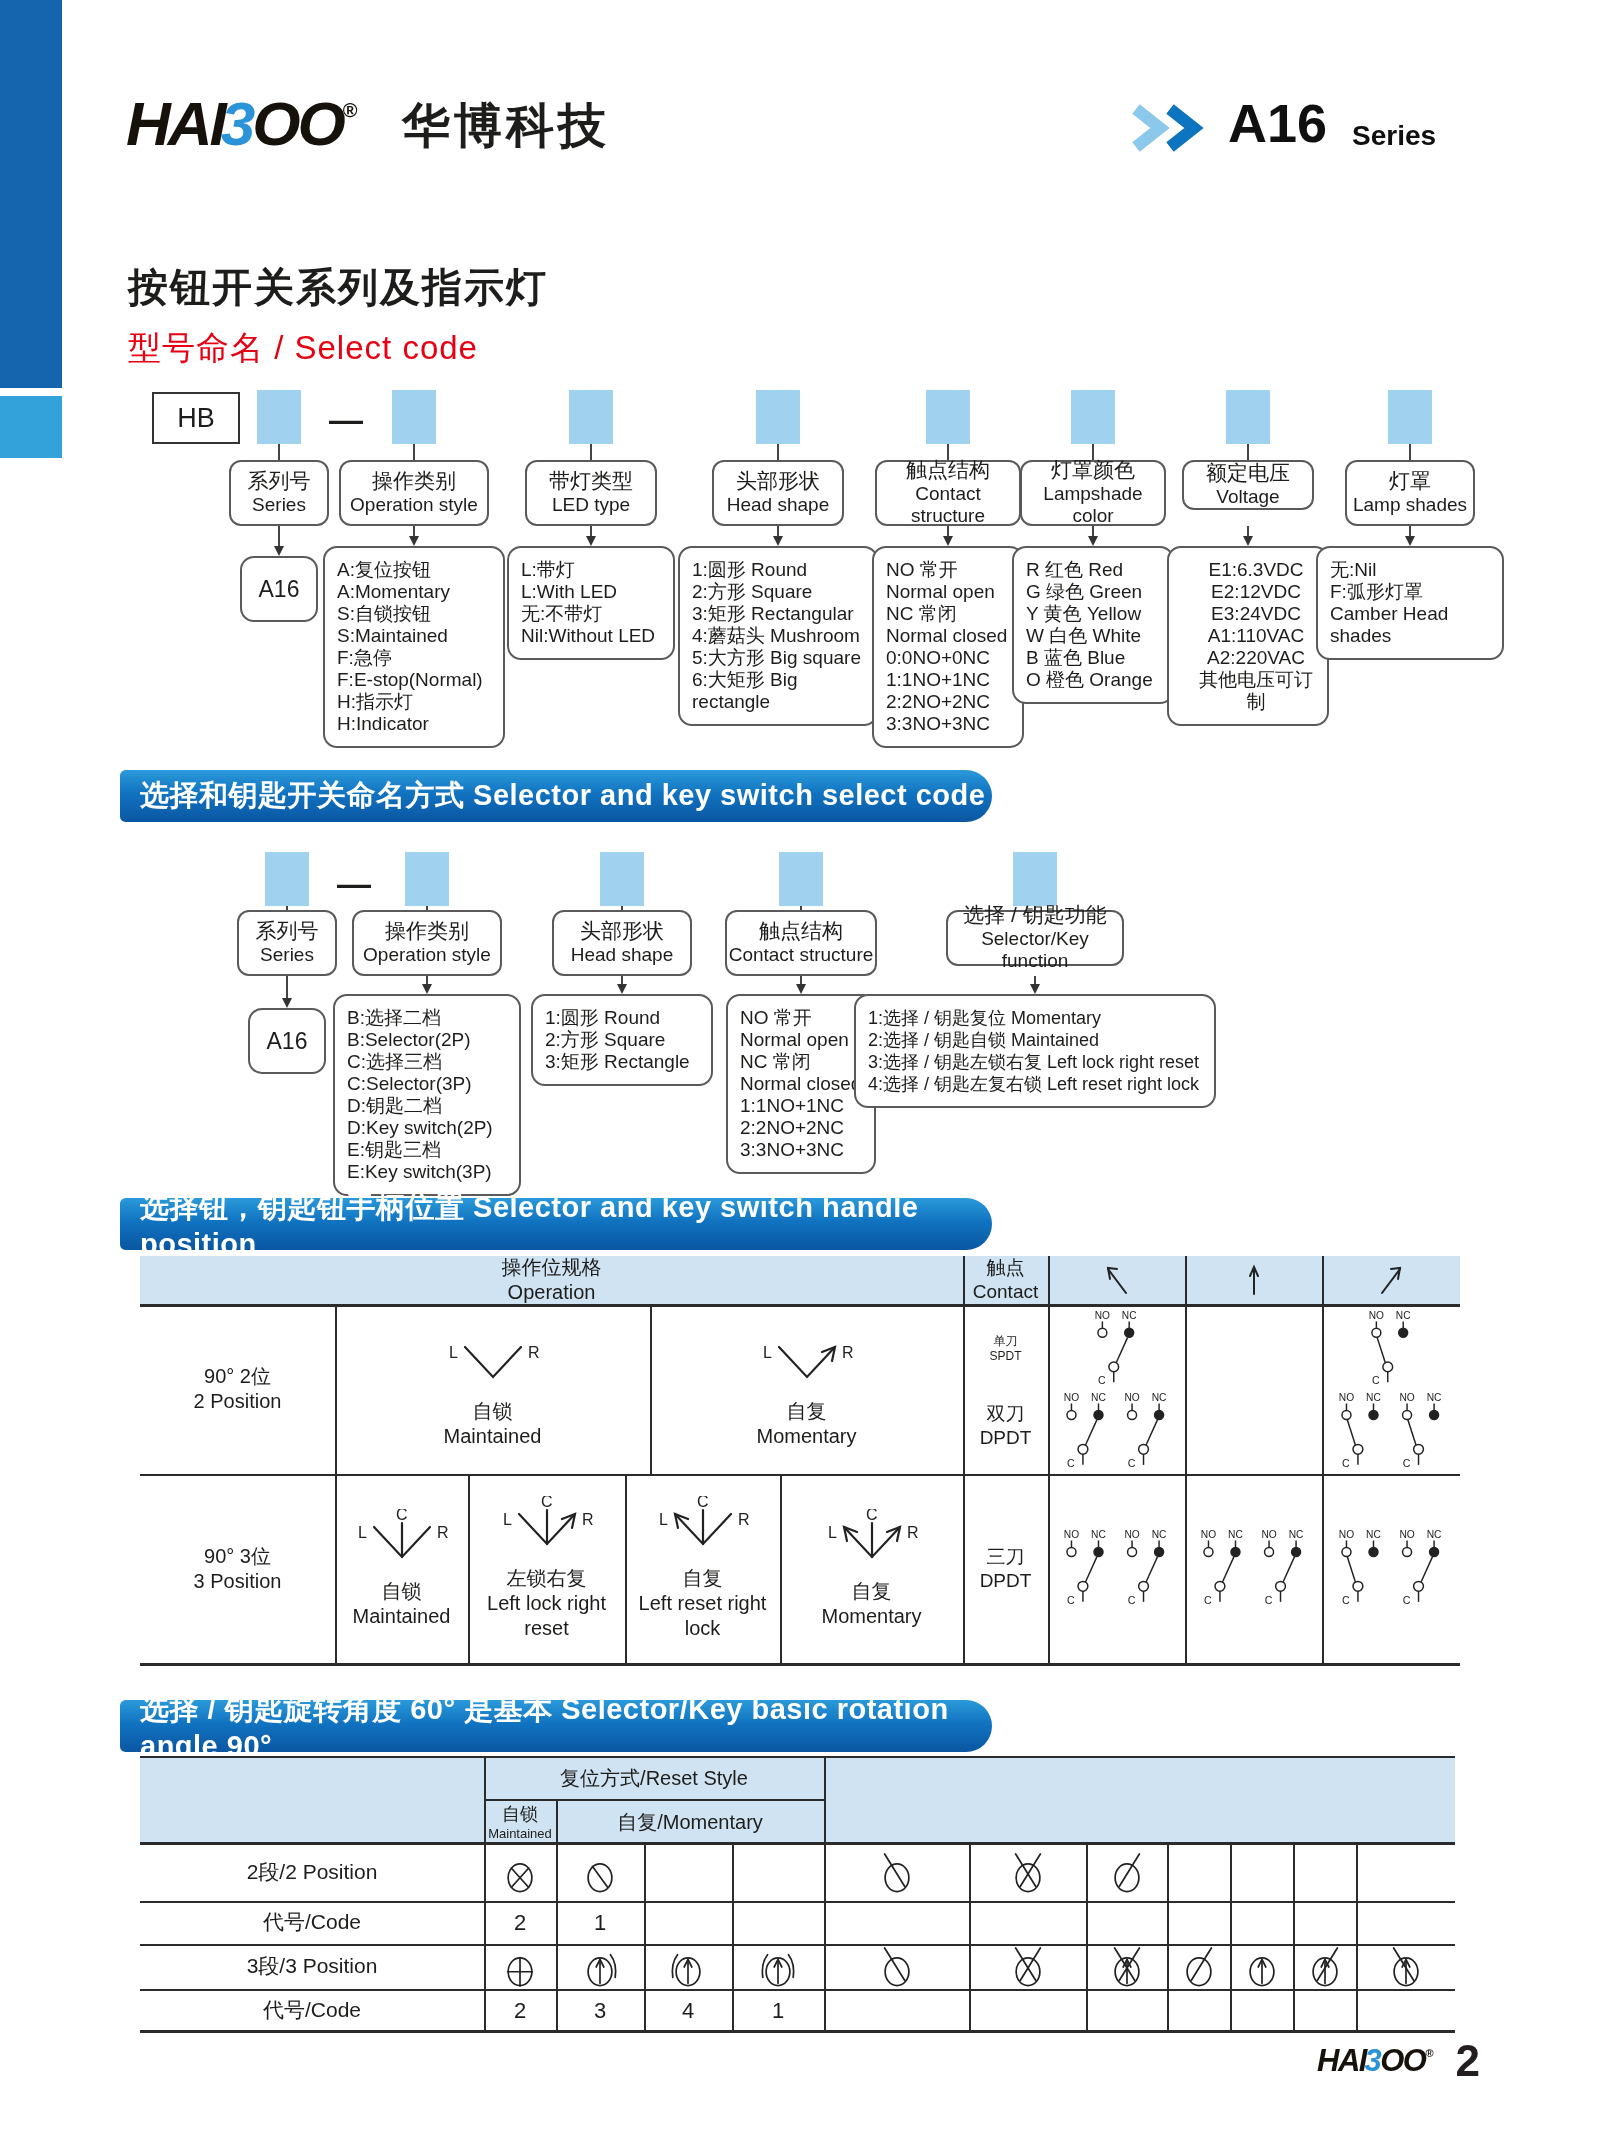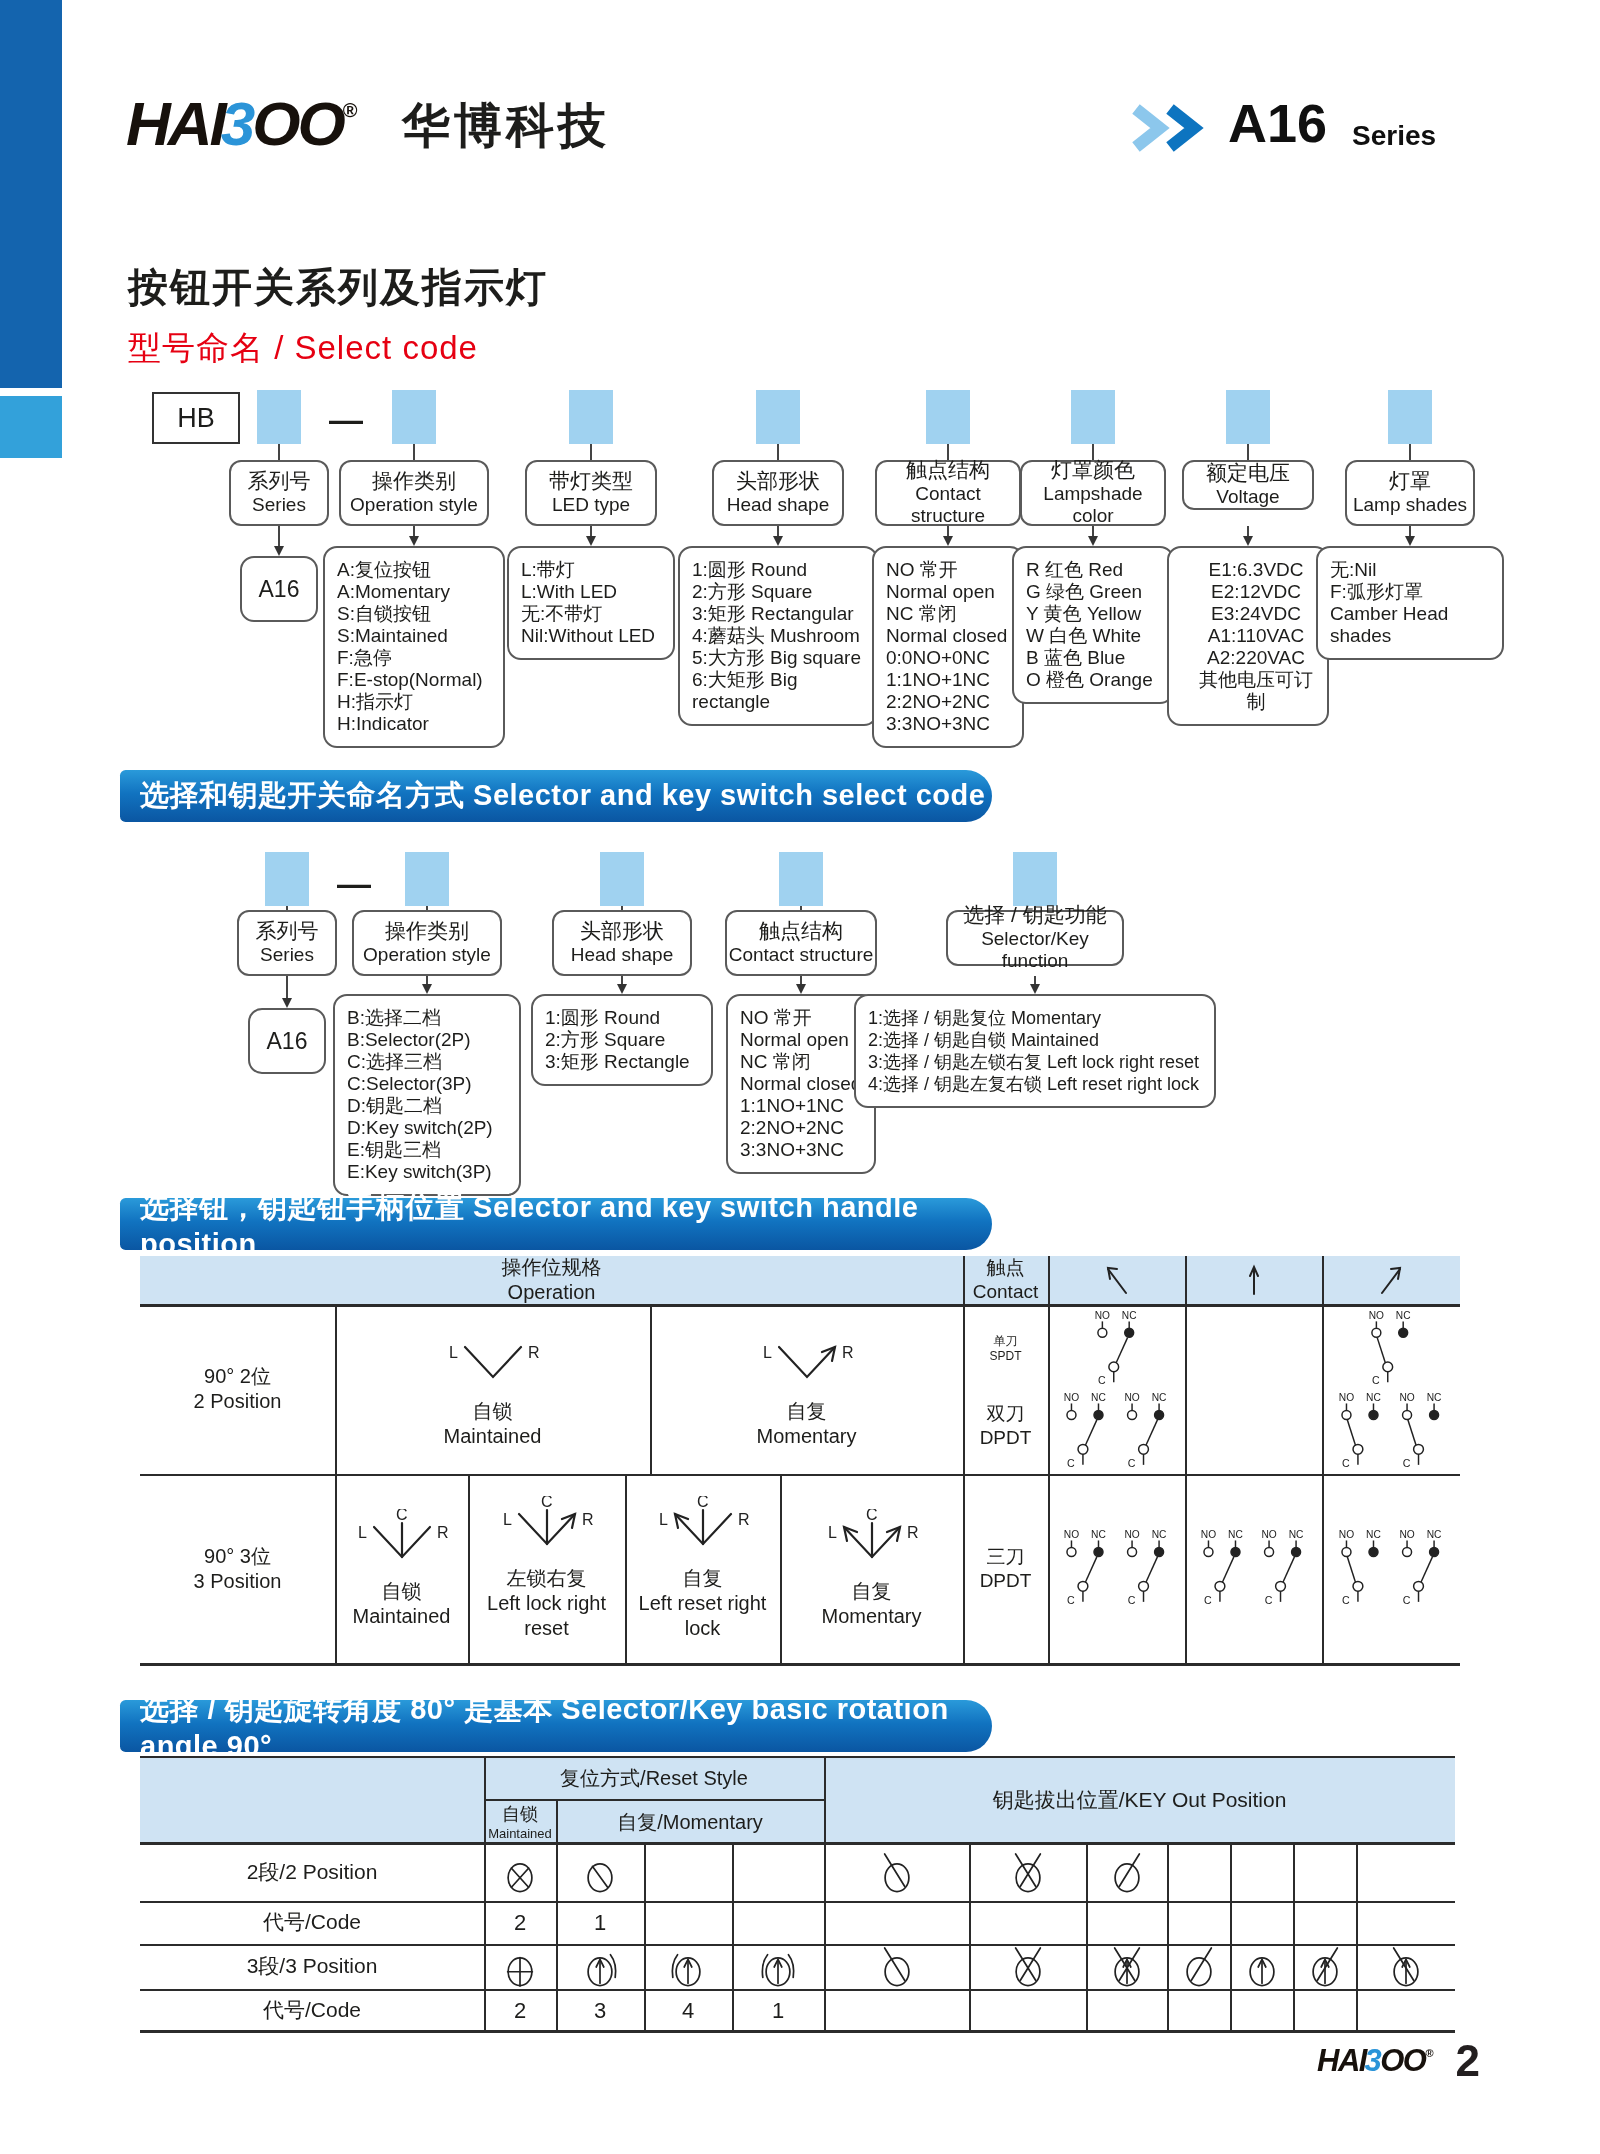--- a/index.html
+++ b/index.html
@@ -474,27 +474,26 @@
           <line x1="121" y1="14" x2="121" y2="22" stroke="#222" stroke-width="1.8"></line>
           <circle cx="88" cy="28" r="5.5" fill="#fff" stroke="#222" stroke-width="1.8"></circle>
           <circle cx="121" cy="28" r="5.5" fill="#222" stroke="#222" stroke-width="1.8"></circle>
           <circle cx="102" cy="70" r="6" fill="#fff" stroke="#222" stroke-width="1.8"></circle>
           <line x1="102" y1="76" x2="102" y2="89" stroke="#222" stroke-width="1.8"></line>
           <text x="92" y="91" font-size="13" text-anchor="end" fill="#222">C</text>
           <line x1="105" y1="65" x2="119" y2="34" stroke="#222" stroke-width="1.8"></line>
         </svg></div>
     </div>
 
-  <div class="banner" style="top:1700px;">选择 / 钥匙旋转角度 80°  是基本 Selector/Key basic rotation angle 90°</div>
+  <div class="banner" style="top:1700px;">选择 / 钥匙旋转角度 60°  是基本 Selector/Key basic rotation angle 90°</div>
   <div id="rtable" class="abs" style="left:140px;top:1756px;width:1315px;height:276px;">
       <div class="thead-bg" style="left: 0px; top: 0px; width: 1315px; height: 88px;"></div>
       <div class="cell" style="left: 344px; top: 0px; width: 340px; height: 45px; font-size: 20px;">复位方式/Reset Style</div>
       <div class="cell" style="left: 344px; top: 45px; width: 72px; height: 43px;"><div style="font-size:18px">自锁</div><div style="font-size:13px">Maintained</div></div>
       <div class="cell" style="left: 416px; top: 45px; width: 268px; height: 43px; font-size: 20px;">自复/Momentary</div>
-      <div class="cell" style="left: 684px; top: 0px; width: 631px; height: 88px; font-size: 21px;">钥匙拔出位置/KEY Out Position</div>
       <div class="hline" style="left: 0px; top: 0px; width: 1315px; height: 2px;"></div>
       <div class="hline" style="left: 344px; top: 43px; width: 340px; height: 2px;"></div>
       <div class="hline" style="left: 0px; top: 86px; width: 1315px; height: 3px;"></div>
       <div class="hline" style="left: 0px; top: 145px; width: 1315px; height: 2px;"></div>
       <div class="hline" style="left: 0px; top: 188px; width: 1315px; height: 2px;"></div>
       <div class="hline" style="left: 0px; top: 233px; width: 1315px; height: 2px;"></div>
       <div class="hline" style="left: 0px; top: 274px; width: 1315px; height: 3px;"></div>
       <div class="vline" style="left: 344px; top: 0px; height: 276px; background: rgb(43, 43, 43);"></div>
       <div class="vline" style="left: 416px; top: 45px; height: 231px; background: rgb(43, 43, 43);"></div>
       <div class="vline" style="left: 684px; top: 0px; height: 276px; background: rgb(43, 43, 43);"></div>

